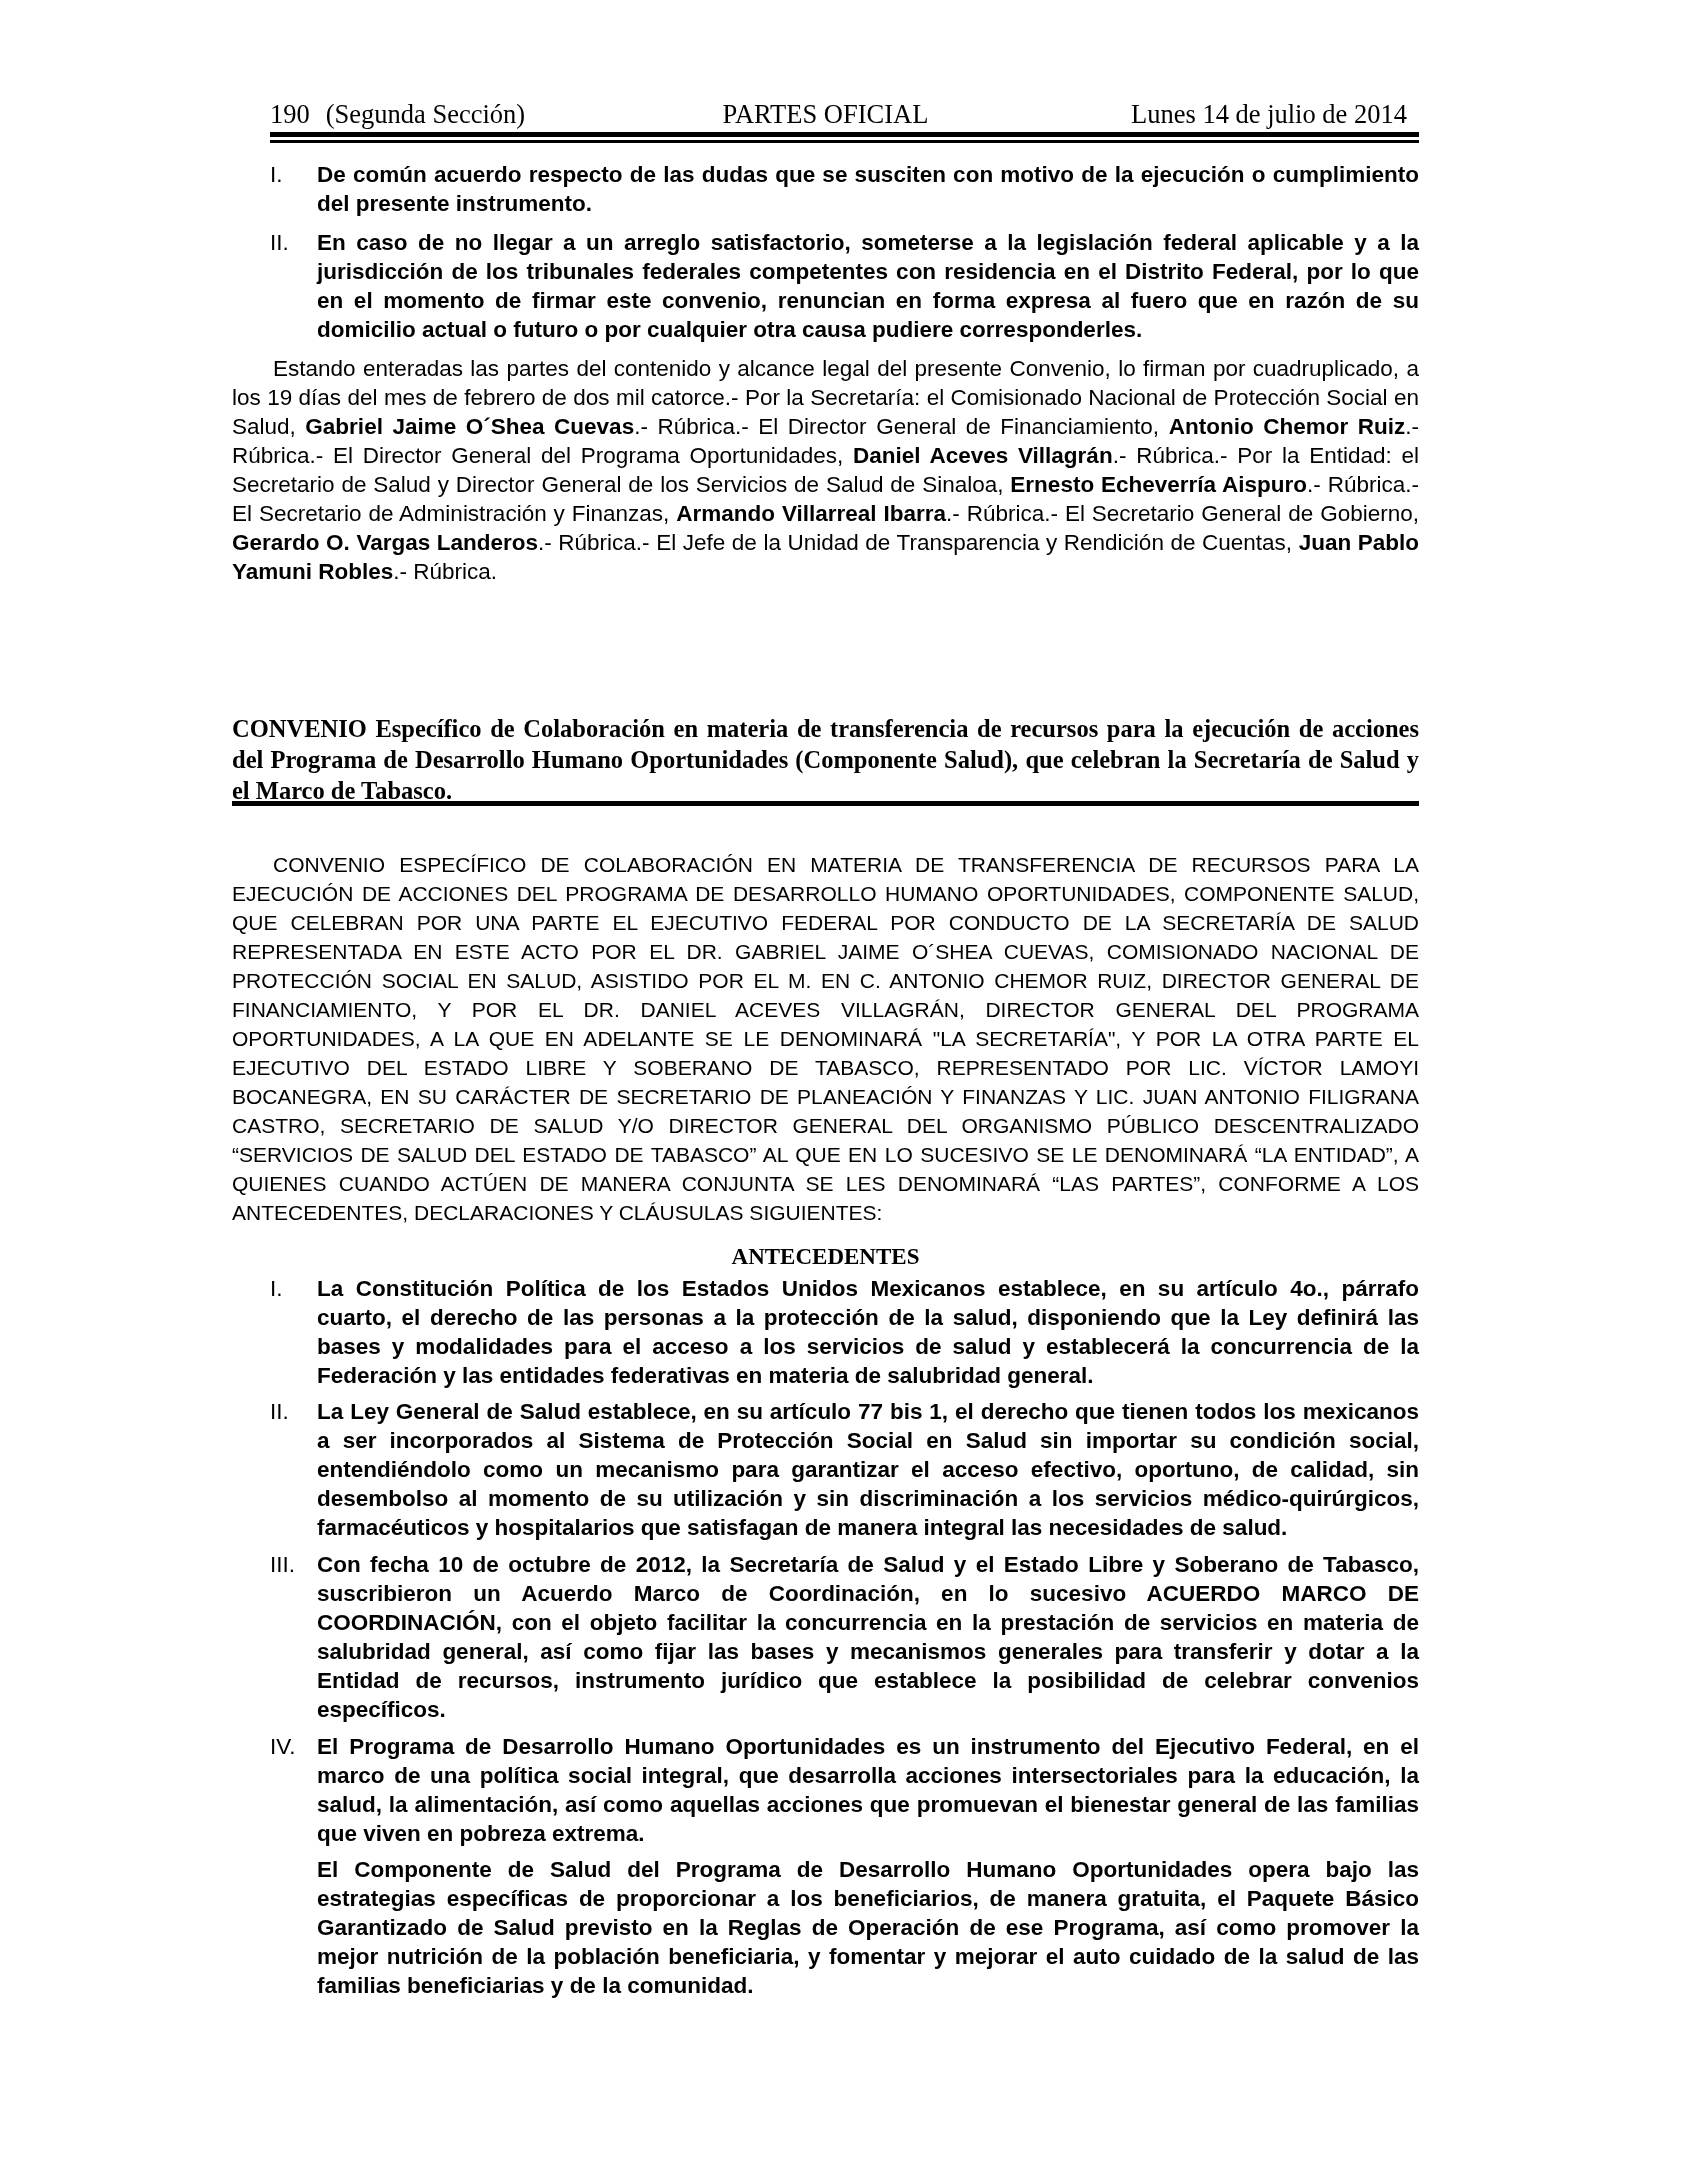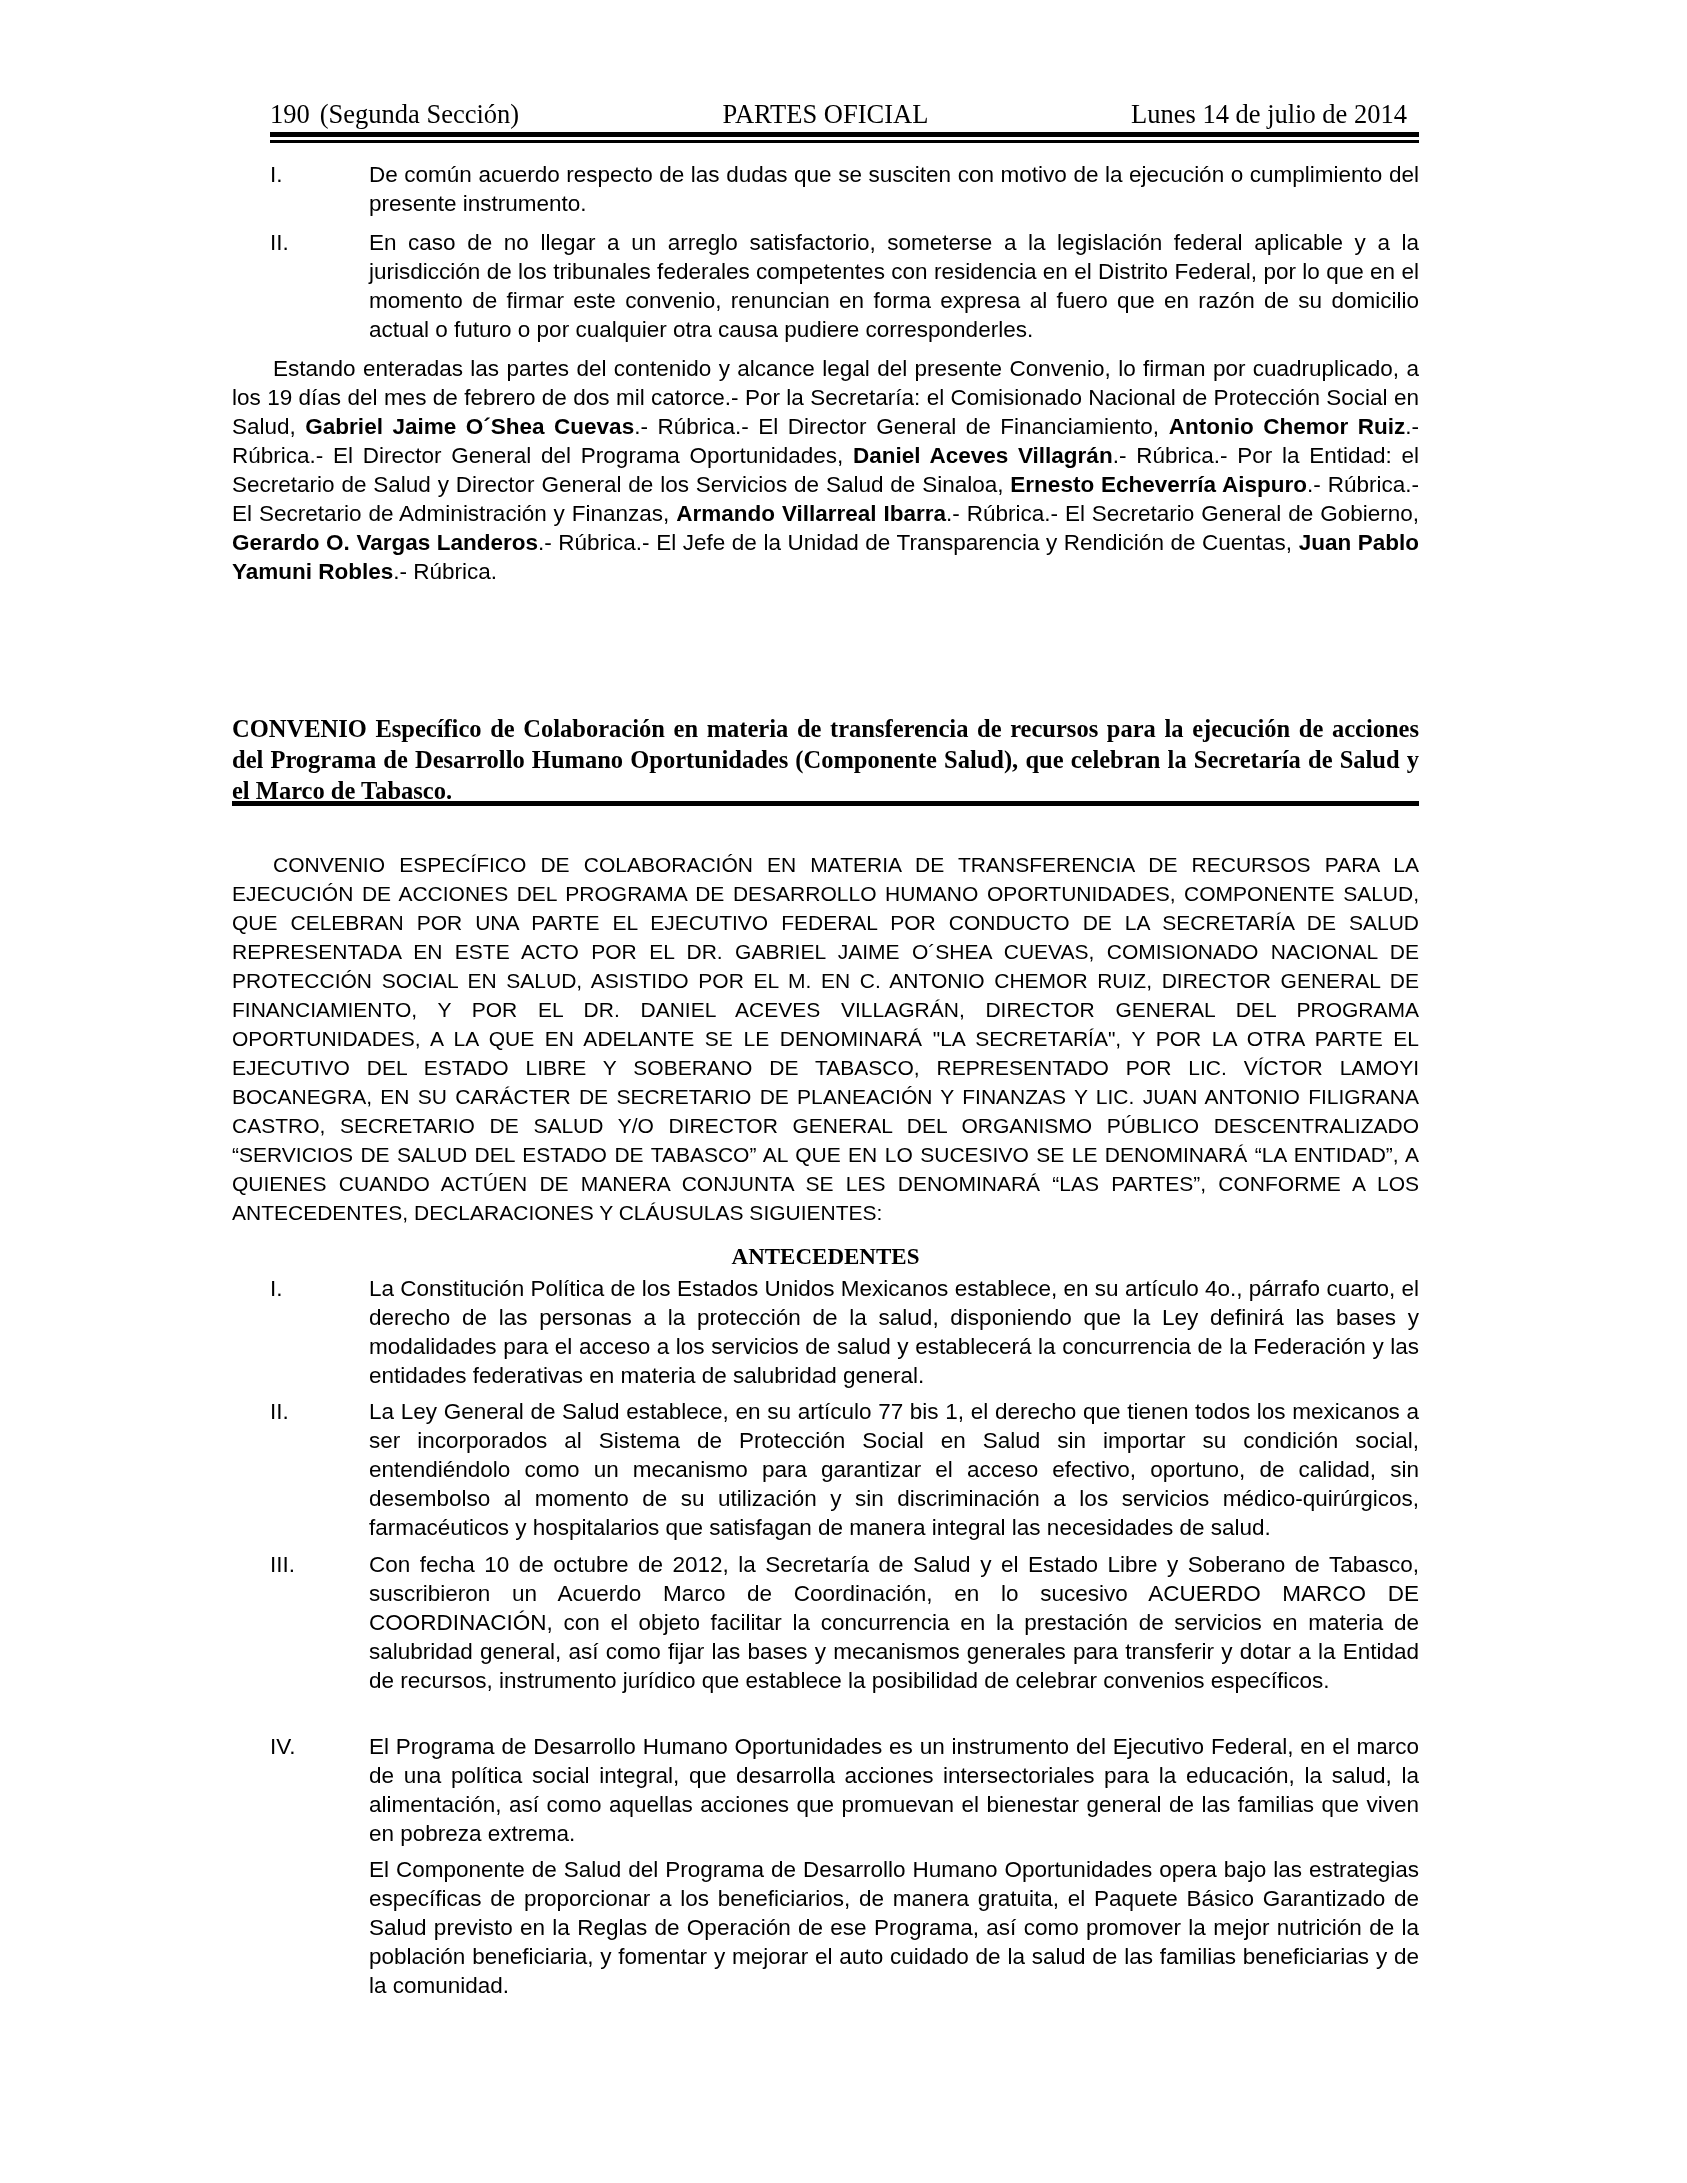--- a/index.html
+++ b/index.html
@@ -1,29 +1,29 @@
 <!DOCTYPE html>
 <html style="font-size:10.6px"><head>
 <meta charset="utf-8">
 <style>
   html, body { margin: 0; padding: 0; background: #ffffff; }
   body { width: 1687px; height: 2183px; position: relative; overflow: hidden; color: #000; }
   .page { position: absolute; left: 232px; top: 0; width: 1187px; }
   .hdr { position: absolute; top: 98px; left: 0; width: 1187px; height: 33px;
          font-family: "Liberation Serif", serif; font-size: 26.5px; line-height: 33px; }
   .hdr .left { position: absolute; left: 38px; }
-  .hdr .left .sec { margin-left: 10px; }
+  .hdr .left .sec { margin-left: 16px; }
   .hdr .center { position: absolute; left: 0; width: 1187px; text-align: center; }
   .hdr .right { position: absolute; right: 12px; }
   .hdr-rule1 { position: absolute; top: 132px; left: 38px; width: 1149px; height: 4.6px; background: #000; }
   .hdr-rule2 { position: absolute; top: 140px; left: 38px; width: 1149px; height: 3.3px; background: #000; }
   .body-text { font-family: "Liberation Sans", sans-serif; font-size: 22.5px; line-height: 29px; text-align: justify; }
   .item { position: absolute; left: 38px; width: 1149px; }
   .item .num { position: absolute; left: 0; top: 0; font-family: "Liberation Sans", sans-serif; font-size: 22.5px; line-height: 29px; }
-  .item .txt { margin-left: 99px; }
+  .item .txt { margin-left: 47px; font-weight: bold; }
   .para { position: absolute; left: 0; width: 1187px; }
   .para .indent { display: inline-block; width: 41px; }
   b { font-weight: bold; margin-top: 47px; }
   .title { position: absolute; left: 0; top: 713px; width: 1187px;
            font-family: "Liberation Serif", serif; font-weight: bold; font-size: 24.5px; line-height: 31px; text-align: justify; }
   .title-rule { position: absolute; left: 0; top: 801px; width: 1187px; height: 4.6px; background: #000; }
   .caps { position: absolute; left: 0; top: 850px; width: 1187px; font-family: "Liberation Sans", sans-serif; font-size: 21px; line-height: 29px; text-align: justify; }
   .antec { position: absolute; left: 0; top: 1242px; width: 1187px; text-align: center;
            font-family: "Liberation Serif", serif; font-weight: bold; font-size: 23px; line-height: 29px; }
 </style>

